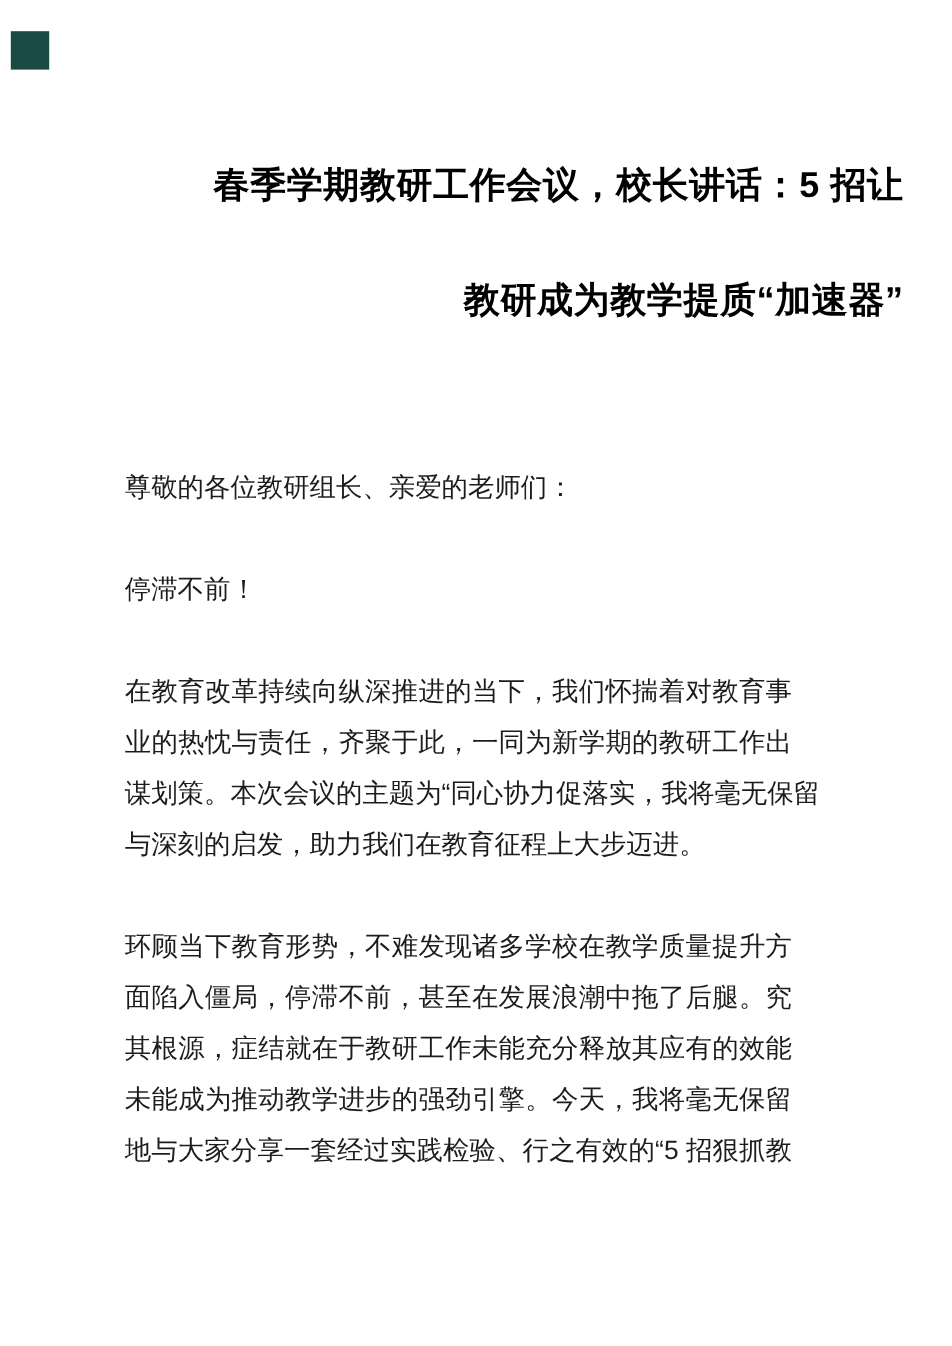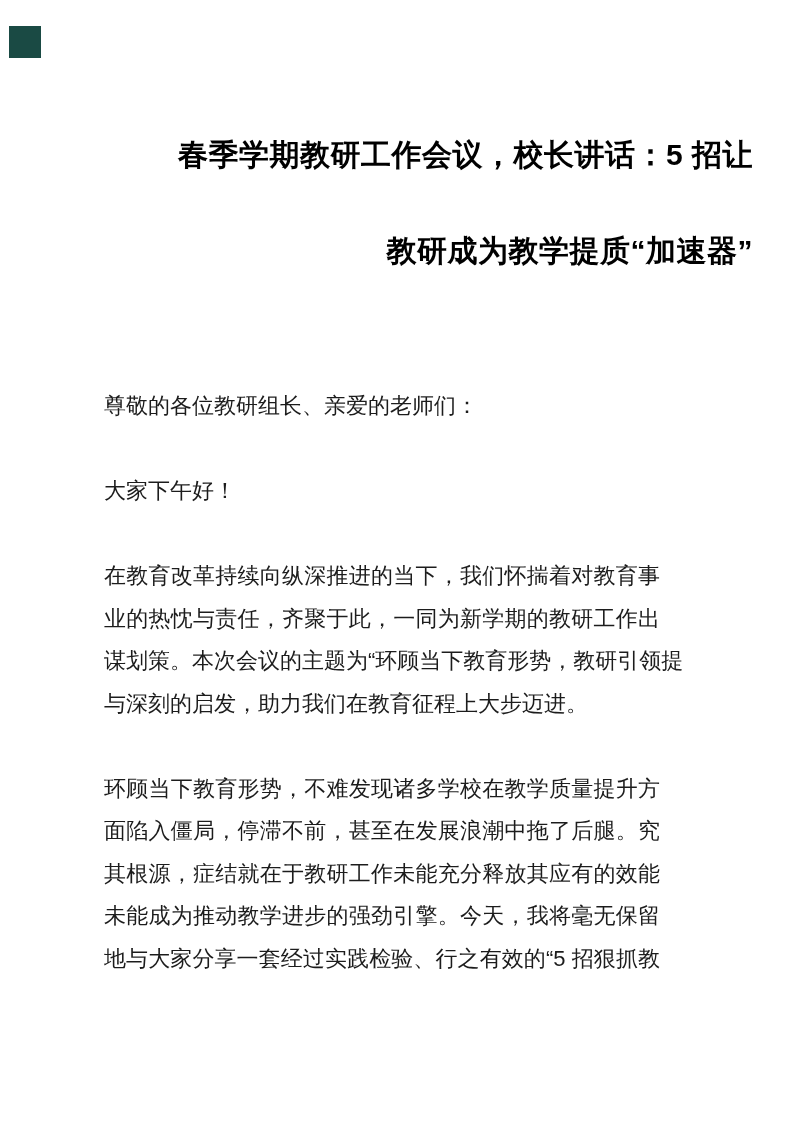--- a/index.html
+++ b/index.html
@@ -73,27 +73,27 @@
     <div>教研成为教学提质“加速器”</div>
   </div>
 
   <div class="doc-body">
 
     <div class="paragraph">
       <div class="line last">尊敬的各位教研组长、亲爱的老师们：</div>
     </div>
 
     <div class="paragraph">
-      <div class="line last">大家下午好！</div>
+      <div class="line last">停滞不前！</div>
     </div>
 
     <div class="paragraph">
       <div class="line">在教育改革持续向纵深推进的当下，我们怀揣着对教育事</div>
       <div class="line">业的热忱与责任，齐聚于此，一同为新学期的教研工作出</div>
-      <div class="line">谋划策。本次会议的主题为“环顾当下教育形势，教研引领提</div>
+      <div class="line">谋划策。本次会议的主题为“同心协力促落实，我将毫无保留</div>
       <div class="line last">与深刻的启发，助力我们在教育征程上大步迈进。</div>
     </div>
 
     <div class="paragraph">
       <div class="line">环顾当下教育形势，不难发现诸多学校在教学质量提升方</div>
       <div class="line">面陷入僵局，停滞不前，甚至在发展浪潮中拖了后腿。究</div>
       <div class="line">其根源，症结就在于教研工作未能充分释放其应有的效能</div>
       <div class="line">未能成为推动教学进步的强劲引擎。今天，我将毫无保留</div>
       <div class="line">地与大家分享一套经过实践检验、行之有效的“5 招狠抓教</div>
     </div>

